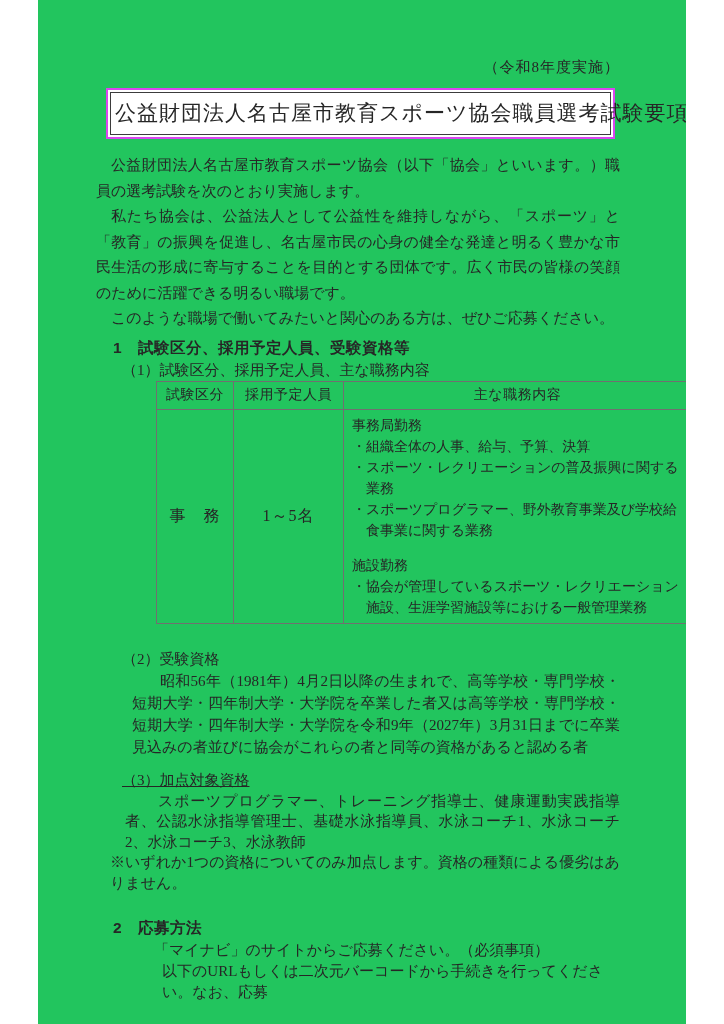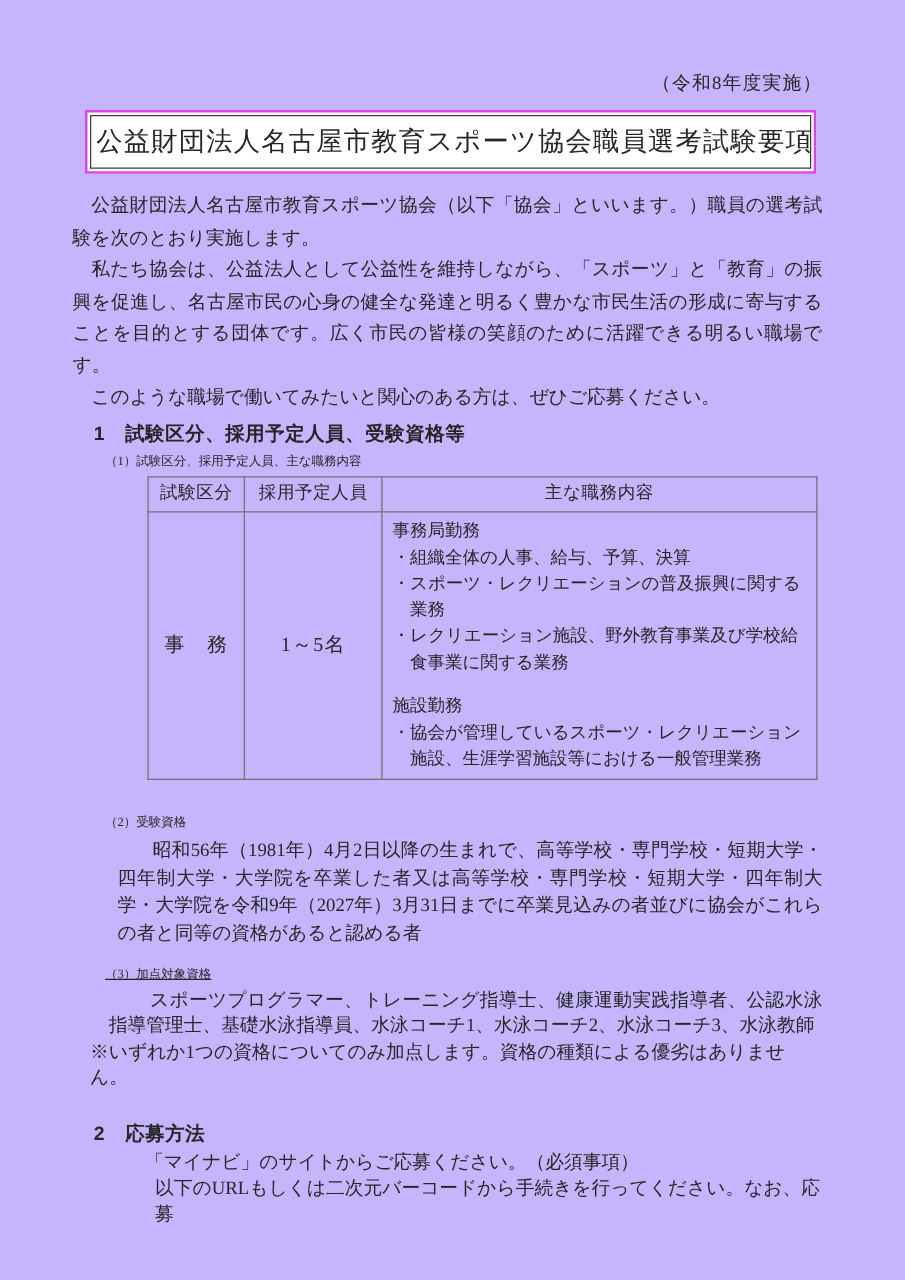--- a/index.html
+++ b/index.html
@@ -1,22 +1,22 @@
 <!DOCTYPE html>
 <html lang="ja"><head>
 <meta charset="utf-8">
 <style>
   * { margin: 0; padding: 0; box-sizing: border-box; }
   html, body { background: #ffffff; }
   .page {
     position: relative;
-    width: 724px;
+    width: 648px;
     height: 1024px;
     margin: 0 auto;
-    background: #c4b5fd;
+    background: #22c55e;
     padding: 58px 66px 0 58px;
     overflow: hidden;
     font-family: "Liberation Serif", "DejaVu Serif", serif;
     color: #262626;
   }
 
   
   .top-note {
     text-align: right;
     font-size: 15px;
@@ -61,21 +61,21 @@
     font-size: 15.5px;
     line-height: 23px;
     letter-spacing: 0.5px;
     padding-left: 17px;
   }
   .h-main.sec1 { margin-top: 4px; }
   .h-main.sec2 { margin-top: 23px; }
 
   
   .h-sub {
-    font-size: 10px;
+    font-size: 15px;
     line-height: 22px;
     padding-left: 26px;
   }
   .h-sub.s2 { margin-top: 24px; }
   .h-sub.s3 { margin-top: 11px; text-decoration: underline; }
 
   
   .exam-table {
     margin-left: 60px;
     width: 535px;
@@ -185,21 +185,21 @@
     </thead>
     <tbody>
       <tr>
         <td class="cell-center">事　務</td>
         <td class="cell-center">1～5名</td>
         <td class="cell-duties">
           <div class="duty-group">
             <div class="duty-item">事務局勤務</div>
             <div class="duty-item">・組織全体の人事、給与、予算、決算</div>
             <div class="duty-item">・スポーツ・レクリエーションの普及振興に関する業務</div>
-            <div class="duty-item">・レクリエーション施設、野外教育事業及び学校給食事業に関する業務</div>
+            <div class="duty-item">・スポーツプログラマー、野外教育事業及び学校給食事業に関する業務</div>
           </div>
           <div class="duty-group">
             <div class="duty-item">施設勤務</div>
             <div class="duty-item">・協会が管理しているスポーツ・レクリエーション施設、生涯学習施設等における一般管理業務</div>
           </div>
         </td>
       </tr>
     </tbody>
   </table>
 

